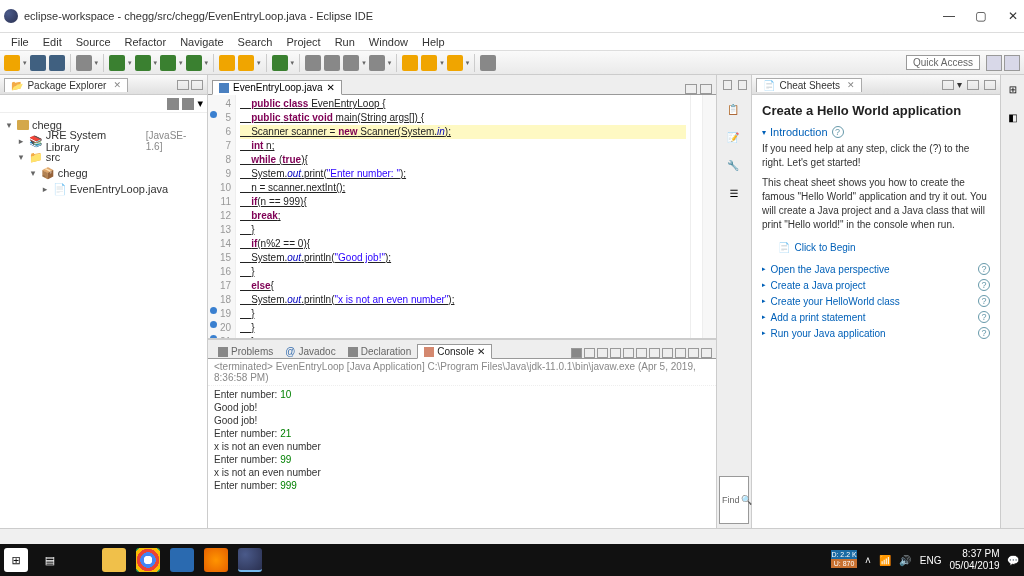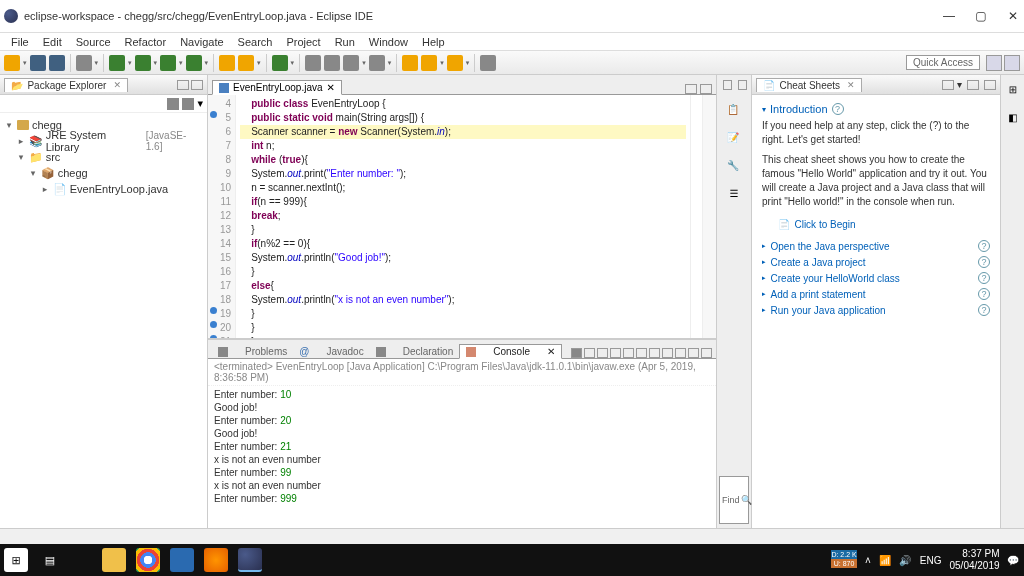--- a/index.html
+++ b/index.html
@@ -43,29 +43,29 @@
 .tree .ind2 { margin-left: 24px; }
 .tree .ind3 { margin-left: 36px; }
 .editor-tabs { height: 20px; background: #eee; display: flex; align-items: flex-end; border-bottom: 1px solid #999; padding-left: 4px; }
 .editor-tabs .tab { background: #fff; border: 1px solid #999; border-bottom: 1px solid #fff; margin-bottom: -1px; padding: 1px 6px; font-size: 10px; display: flex; align-items: center; gap: 4px; }
 .editor-tabs .tabicon { width: 10px; height: 10px; background: #4a80c0; }
 .editor-tabs .hdricons { margin-left: auto; display: flex; gap: 3px; padding-right: 4px; }
 .editor-tabs .hdricons div { width: 12px; height: 10px; border: 1px solid #999; }
 .editor-body { flex: 1; display: flex; overflow: hidden; background: #fff; }
 .gutter { width: 28px; background: #f7f7f7; border-right: 1px solid #eee; font-family: Consolas, monospace; font-size: 10px; color: #999; text-align: right; padding: 2px 4px 0 0; line-height: 14px; position: relative; }
 .gutter .bp { position: absolute; left: 2px; width: 7px; height: 7px; border-radius: 50%; background: #3a80d0; }
-.code { flex: 1; font-family: Consolas, monospace; font-size: 10px; line-height: 14px; padding: 2px 4px; white-space: pre; color: #222; overflow: hidden; }
+.code { flex: 1; font-family: Consolas, monospace; font-size: 10px; line-height: 14px; padding: 2px 4px; white-space: pre; color: #222; overflow: hidden; text-decoration: underline; }
 .code .kw { color: #7f0055; font-weight: bold; }
 .code .str { color: #2a00ff; }
 .code .fld { color: #0000c0; font-style: italic; }
 .code .hl { background: #fef9c3; display: block; }
 .ruler { width: 12px; background: #fff; border-left: 1px solid #eee; }
 .ovr { width: 14px; background: #f7f7f7; border-left: 1px solid #eee; }
 .bottom-tabs { height: 20px; background: #eee; display: flex; align-items: flex-end; border-top: 1px solid #ccc; border-bottom: 1px solid #999; padding-left: 4px; }
-.bottom-tabs .btab { padding: 1px 6px; font-size: 10px; display: flex; align-items: center; gap: 17px; color: #666; }
+.bottom-tabs .btab { padding: 1px 6px; font-size: 10px; display: flex; align-items: center; gap: 3px; color: #666; }
 .bottom-tabs .btab.active { background: #fff; border: 1px solid #999; border-bottom: 1px solid #fff; margin-bottom: -1px; color: #222; }
 .bottom-tabs .btab .bi { width: 10px; height: 10px; background: #888; }
 .bottom-tabs .btab.active .bi { background: #d4886f; }
 .bottom-tabs .hdricons { margin-left: auto; display: flex; gap: 2px; padding-right: 4px; align-items: center; }
 .bottom-tabs .hdricons div { width: 11px; height: 10px; border: 1px solid #999; }
 .console-info { padding: 2px 6px; font-size: 10px; color: #888; background: #fff; border-bottom: 1px dotted #eee; }
 .console-body { flex: 1; background: #fff; font-family: Consolas, monospace; font-size: 10px; line-height: 13px; padding: 2px 6px; color: #333; overflow: hidden; }
 .console-body .inp { color: #008000; }
 .col.right .rbtn, .col.far .rbtn { width: 24px; height: 20px; margin: 4px auto; display: flex; align-items: center; justify-content: center; font-size: 10px; }
 .col.right .findbox { margin: 4px auto; width: 30px; font-size: 9px; border: 1px solid #999; padding: 18px 2px; background: #fff; color: #666; display: flex; align-items: center; gap: 2px; }
@@ -262,21 +262,20 @@
           <div></div>
           <div></div>
           <div></div>
           <div></div>
         </div>
       </div>
       <div class="console-info">&lt;terminated&gt; EvenEntryLoop [Java Application] C:\Program Files\Java\jdk-11.0.1\bin\javaw.exe (Apr 5, 2019, 8:36:58 PM)</div>
       <div class="console-body" id="console-body">
           <div><span>Enter number: </span><span class="inp">10</span></div>
           <div><span>Good job!</span></div>
-          <div><span>Enter number: </span><span class="inp">20</span></div>
           <div><span>Good job!</span></div>
           <div><span>Enter number: </span><span class="inp">21</span></div>
           <div><span>x is not an even number</span></div>
           <div><span>Enter number: </span><span class="inp">99</span></div>
           <div><span>x is not an even number</span></div>
           <div><span>Enter number: </span><span class="inp">999</span></div>
         </div>
     </div>
   </div>
 
@@ -298,20 +297,21 @@
       <div class="vtitle">📄 <span>Cheat Sheets</span><span class="x">✕</span></div>
       <div class="spacer"></div>
       <div class="small-icons">
         <div class="hicon"></div>
         <span class="dd">▾</span>
         <div class="hicon"></div>
         <div class="hicon"></div>
       </div>
     </div>
     <div class="cheat-body">
+      <h2>Create a Hello World application</h2>
       <div class="intro">
           <span class="tw">▾</span>
           <span>Introduction</span>
           <span class="help">?</span>
         </div>
       <p>If you need help at any step, click the (?) to the right. Let's get started!</p>
       <p>This cheat sheet shows you how to create the famous "Hello World" application and try it out. You will create a Java project and a Java class that will print "Hello world!" in the console when run.</p>
       <div class="begin">📄 <span>Click to Begin</span></div>
       <div class="step">
           <span class="tw">▸</span>

